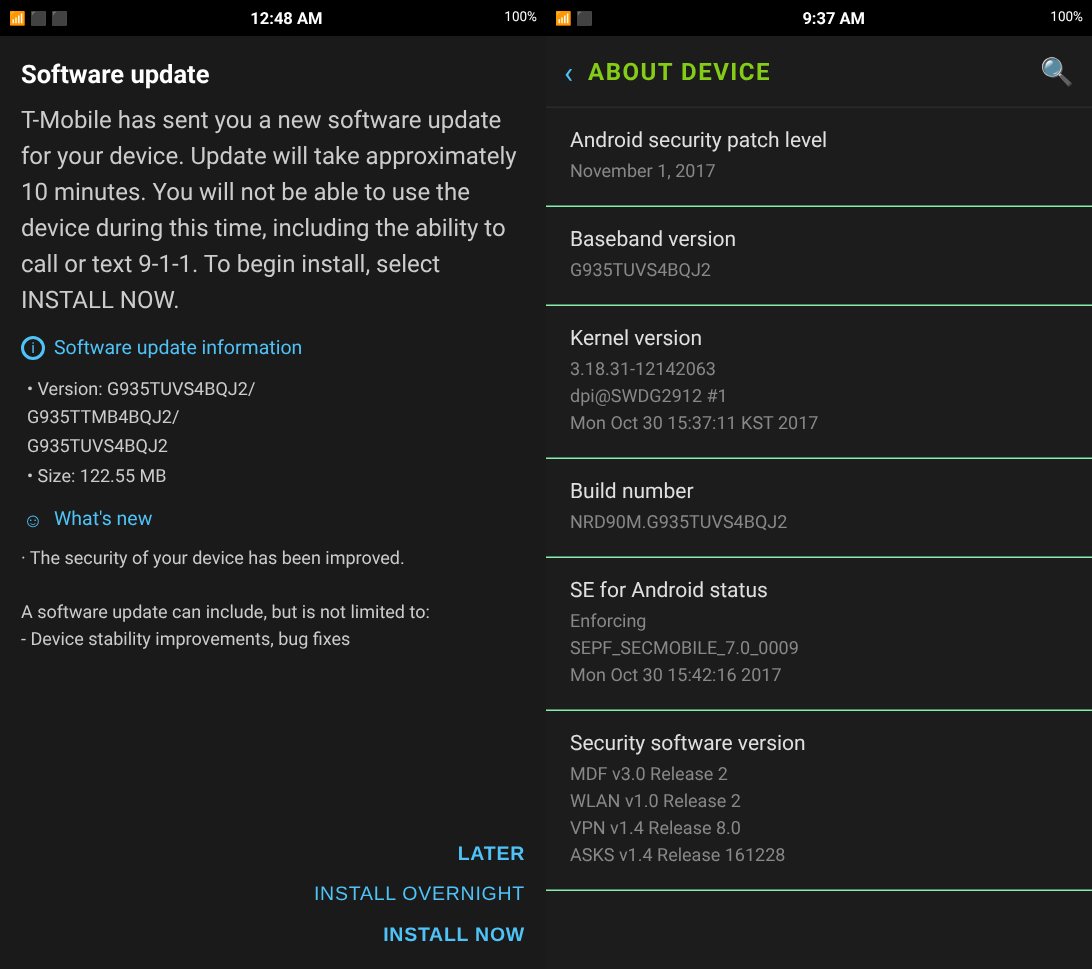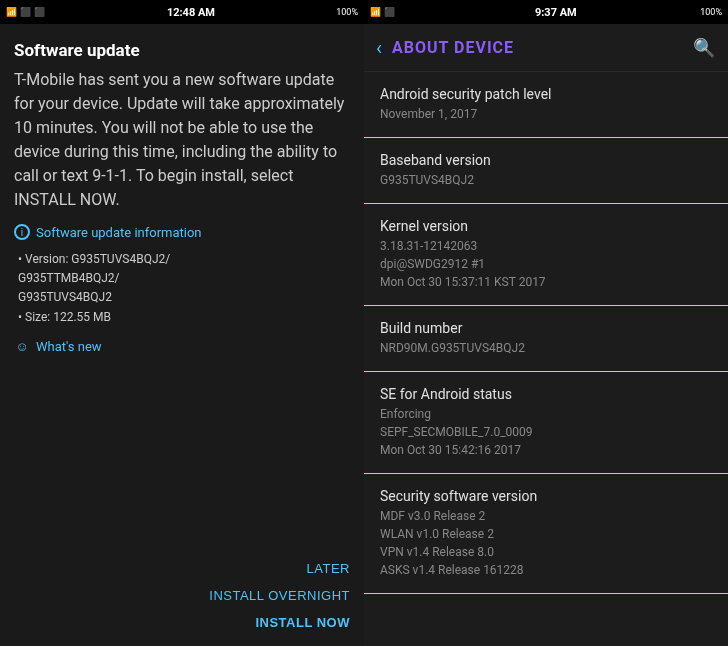--- a/index.html
+++ b/index.html
@@ -136,21 +136,21 @@
       background: #1a1a1a;
       padding: 8px 14px 12px 14px;
       display: flex;
       flex-direction: column;
       align-items: flex-end;
       gap: 4px;
     }
 
     .btn-later {
       font-size: 13px;
-      font-weight: normal;
+      font-weight: bold;
       color: #4fc3f7;
       background: transparent;
       border: none;
       cursor: pointer;
       padding: 4px 0;
       letter-spacing: 0.5px;
     }
 
     .btn-install-overnight {
       font-size: 13px;
@@ -229,21 +229,21 @@
       color: #4fc3f7;
       font-size: 20px;
       margin-right: 10px;
       cursor: pointer;
     }
 
     .page-title-right {
       flex: 1;
       font-size: 16px;
       font-weight: bold;
-      color: #8b5cf6;
+      color: #84cc16;
       letter-spacing: 1px;
     }
 
     .search-icon-right {
       color: #4fc3f7;
       font-size: 18px;
       cursor: pointer;
     }
 
     .info-list {
@@ -305,20 +305,24 @@
     <div class="bullet-list" style="white-space: pre-line;">• Version: G935TUVS4BQJ2/
   G935TTMB4BQJ2/
   G935TUVS4BQJ2
 • Size: 122.55 MB</div>
 
     <div class="whats-new">
       <div class="whats-new-icon">☺</div>
       <span>What's new</span>
     </div>
 
+    <div class="bottom-section" style="white-space: pre-line;">· The security of your device has been improved.
+
+A software update can include, but is not limited to:
+- Device stability improvements, bug fixes</div>
   </div>
 
   <div class="buttons-left">
     <button class="btn-later">LATER</button>
     <button class="btn-install-overnight">INSTALL OVERNIGHT</button>
     <button class="btn-install-now">INSTALL NOW</button>
   </div>
 
 </div>
 

